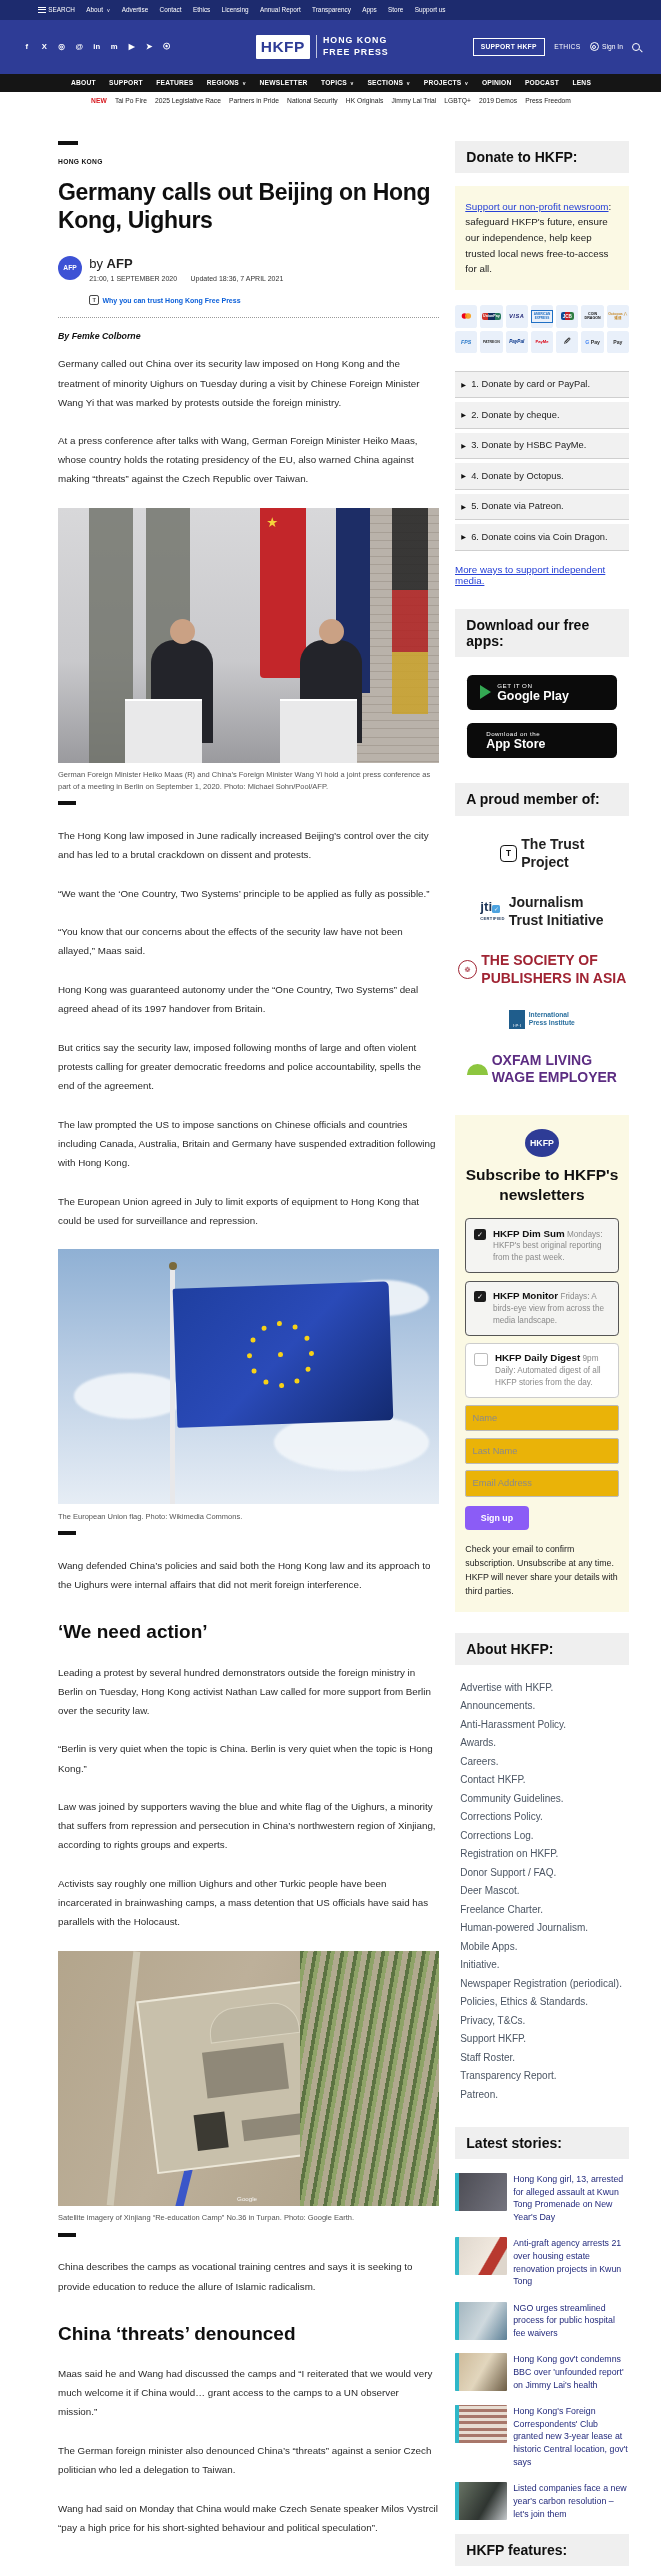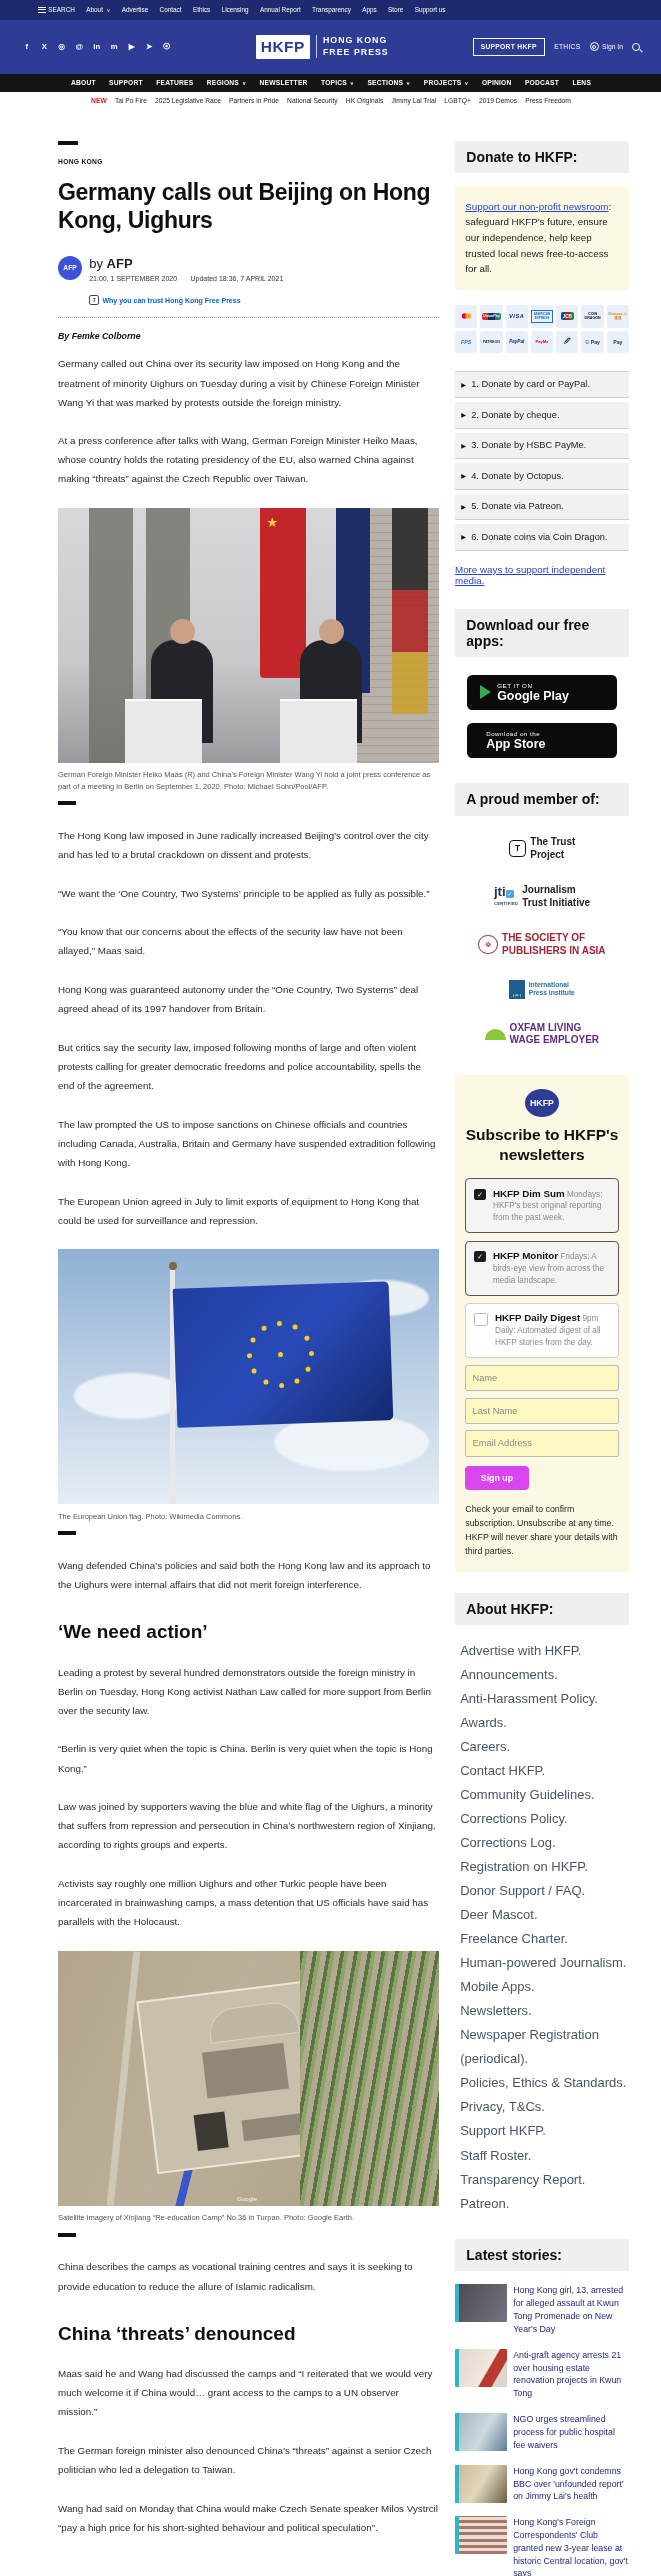--- a/index.html
+++ b/index.html
@@ -171,43 +171,43 @@
   .side-pay{background:#e9f0fa;border-radius:2.6px;height:21.6px;display:flex;align-items:center;justify-content:center;
             font-size:4.1px;font-weight:bold;color:#333;text-align:center;overflow:hidden;padding:0.5px;}
   .accordion{border-top:0.5px solid #cfcfcf;}
   .acc-row{background:#f1f1f1;border-bottom:0.5px solid #cfcfcf;padding:7.7px 6.2px;font-size:9.3px;color:#222;
            display:flex;align-items:center;gap:5.2px;cursor:pointer;margin-bottom:4.1px;}
   .acc-row .tri{font-size:6.2px;color:#111;}
   .more-ways{display:block;font-size:9.8px;color:#2741d6;text-decoration:underline;margin:13.4px 0 23px 0;cursor:pointer;}
   .side-badges{display:flex;flex-direction:column;align-items:center;gap:13.4px;margin:17.5px 0 25px 0;}
   .side-badges .store-badge{width:124px;}
   .side-members{display:flex;flex-direction:column;align-items:center;gap:23px;margin:20.6px 0 28px 0;}
-  .side-members .mem .txt{font-size:10px;}
+  .side-members .mem .txt{font-size:14px;}
 
   .nl-box{background:#fbf9e4;padding:14.4px 10.3px;margin-bottom:20.6px;}
   .nl-logo{width:34px;height:28px;border-radius:50%;background:#2e3c96;color:#fff;font-weight:bold;
            display:flex;align-items:center;justify-content:center;margin:0 auto 8.2px auto;font-size:8.8px;}
   .nl-title{text-align:center;font-size:15.5px;font-weight:bold;color:#111;line-height:1.25;margin-bottom:14.4px;}
   .nl-card{background:#f4f4f2;border:0.5px solid #555;border-radius:4.1px;padding:8.2px;display:flex;gap:7.2px;
            margin-bottom:7.2px;}
   .nl-card.light{background:#fff;border-color:#ccc;}
   .chk{width:11.3px;height:11.3px;border-radius:2.1px;flex:0 0 auto;margin-top:1px;}
   .chk.on{background:#1b1b1b;color:#fff;display:flex;align-items:center;justify-content:center;font-size:7.2px;}
   .chk.off{background:#fff;border:0.5px solid #bbb;}
   .nl-name{font-size:9.8px;font-weight:bold;color:#111;margin-bottom:2.1px;}
   .nl-desc{font-size:8.2px;color:#8a8a8a;line-height:1.45;}
-  .nl-input{width:100%;box-sizing:border-box;border:0.5px solid #bbb;border-radius:2px;background:#fef9c3;
+  .nl-input{width:100%;box-sizing:border-box;border:0.5px solid #bbb;border-radius:2px;background:#eab308;
             padding:7.2px 6.2px;font-size:9.3px;color:#333;margin-bottom:6.2px;font-family:inherit;}
   .nl-input::placeholder{color:#8a8a8a;}
-  .signup-btn{background:#d946ef;color:#fff;font-weight:bold;font-size:8.8px;border:none;border-radius:4.1px;
+  .signup-btn{background:#8b5cf6;color:#fff;font-weight:bold;font-size:8.8px;border:none;border-radius:4.1px;
               padding:7.2px 15.5px;margin:3.1px 0 11.3px 0;cursor:pointer;font-family:inherit;}
   .nl-note{font-size:8.8px;line-height:1.6;color:#222;}
 
   .about-list{list-style:none;margin:0 0 23px 0;padding:0 0 0 5.2px;}
-  .about-list li{font-size:13px;color:#4b5563;line-height:1.85;cursor:pointer;}
+  .about-list li{font-size:10px;color:#4b5563;line-height:1.85;cursor:pointer;}
 
   .story{display:flex;gap:6.2px;margin-bottom:13.4px;cursor:pointer;}
   .thumb{width:52px;height:38px;flex:0 0 auto;position:relative;overflow:hidden;border-radius:1px;}
   .thumb .stripe{position:absolute;left:0;top:0;bottom:0;width:3.6px;background:#2fb7c8;}
   .story-title{font-size:8.8px;line-height:1.45;color:#232a7c;font-weight:500;}
 
   .feature{margin-bottom:15.5px;cursor:pointer;}
   .feat-img{width:174px;height:115px;position:relative;overflow:hidden;border-radius:1px;}
   .feat-img .stripe{position:absolute;left:0;top:0;bottom:0;width:4.1px;background:#2fb7c8;}
 </style>
@@ -561,21 +561,21 @@
       <li>Contact HKFP.</li>
       <li>Community Guidelines.</li>
       <li>Corrections Policy.</li>
       <li>Corrections Log.</li>
       <li>Registration on HKFP.</li>
       <li>Donor Support / FAQ.</li>
       <li>Deer Mascot.</li>
       <li>Freelance Charter.</li>
       <li>Human-powered Journalism.</li>
       <li>Mobile Apps.</li>
-      <li>Newsletters.</li>
+      <li>Initiative.</li>
       <li>Newspaper Registration (periodical).</li>
       <li>Policies, Ethics &amp; Standards.</li>
       <li>Privacy, T&amp;Cs.</li>
       <li>Support HKFP.</li>
       <li>Staff Roster.</li>
       <li>Transparency Report.</li>
       <li>Patreon.</li>
     </ul>
 
     <div class="side-head">Latest stories:</div>

